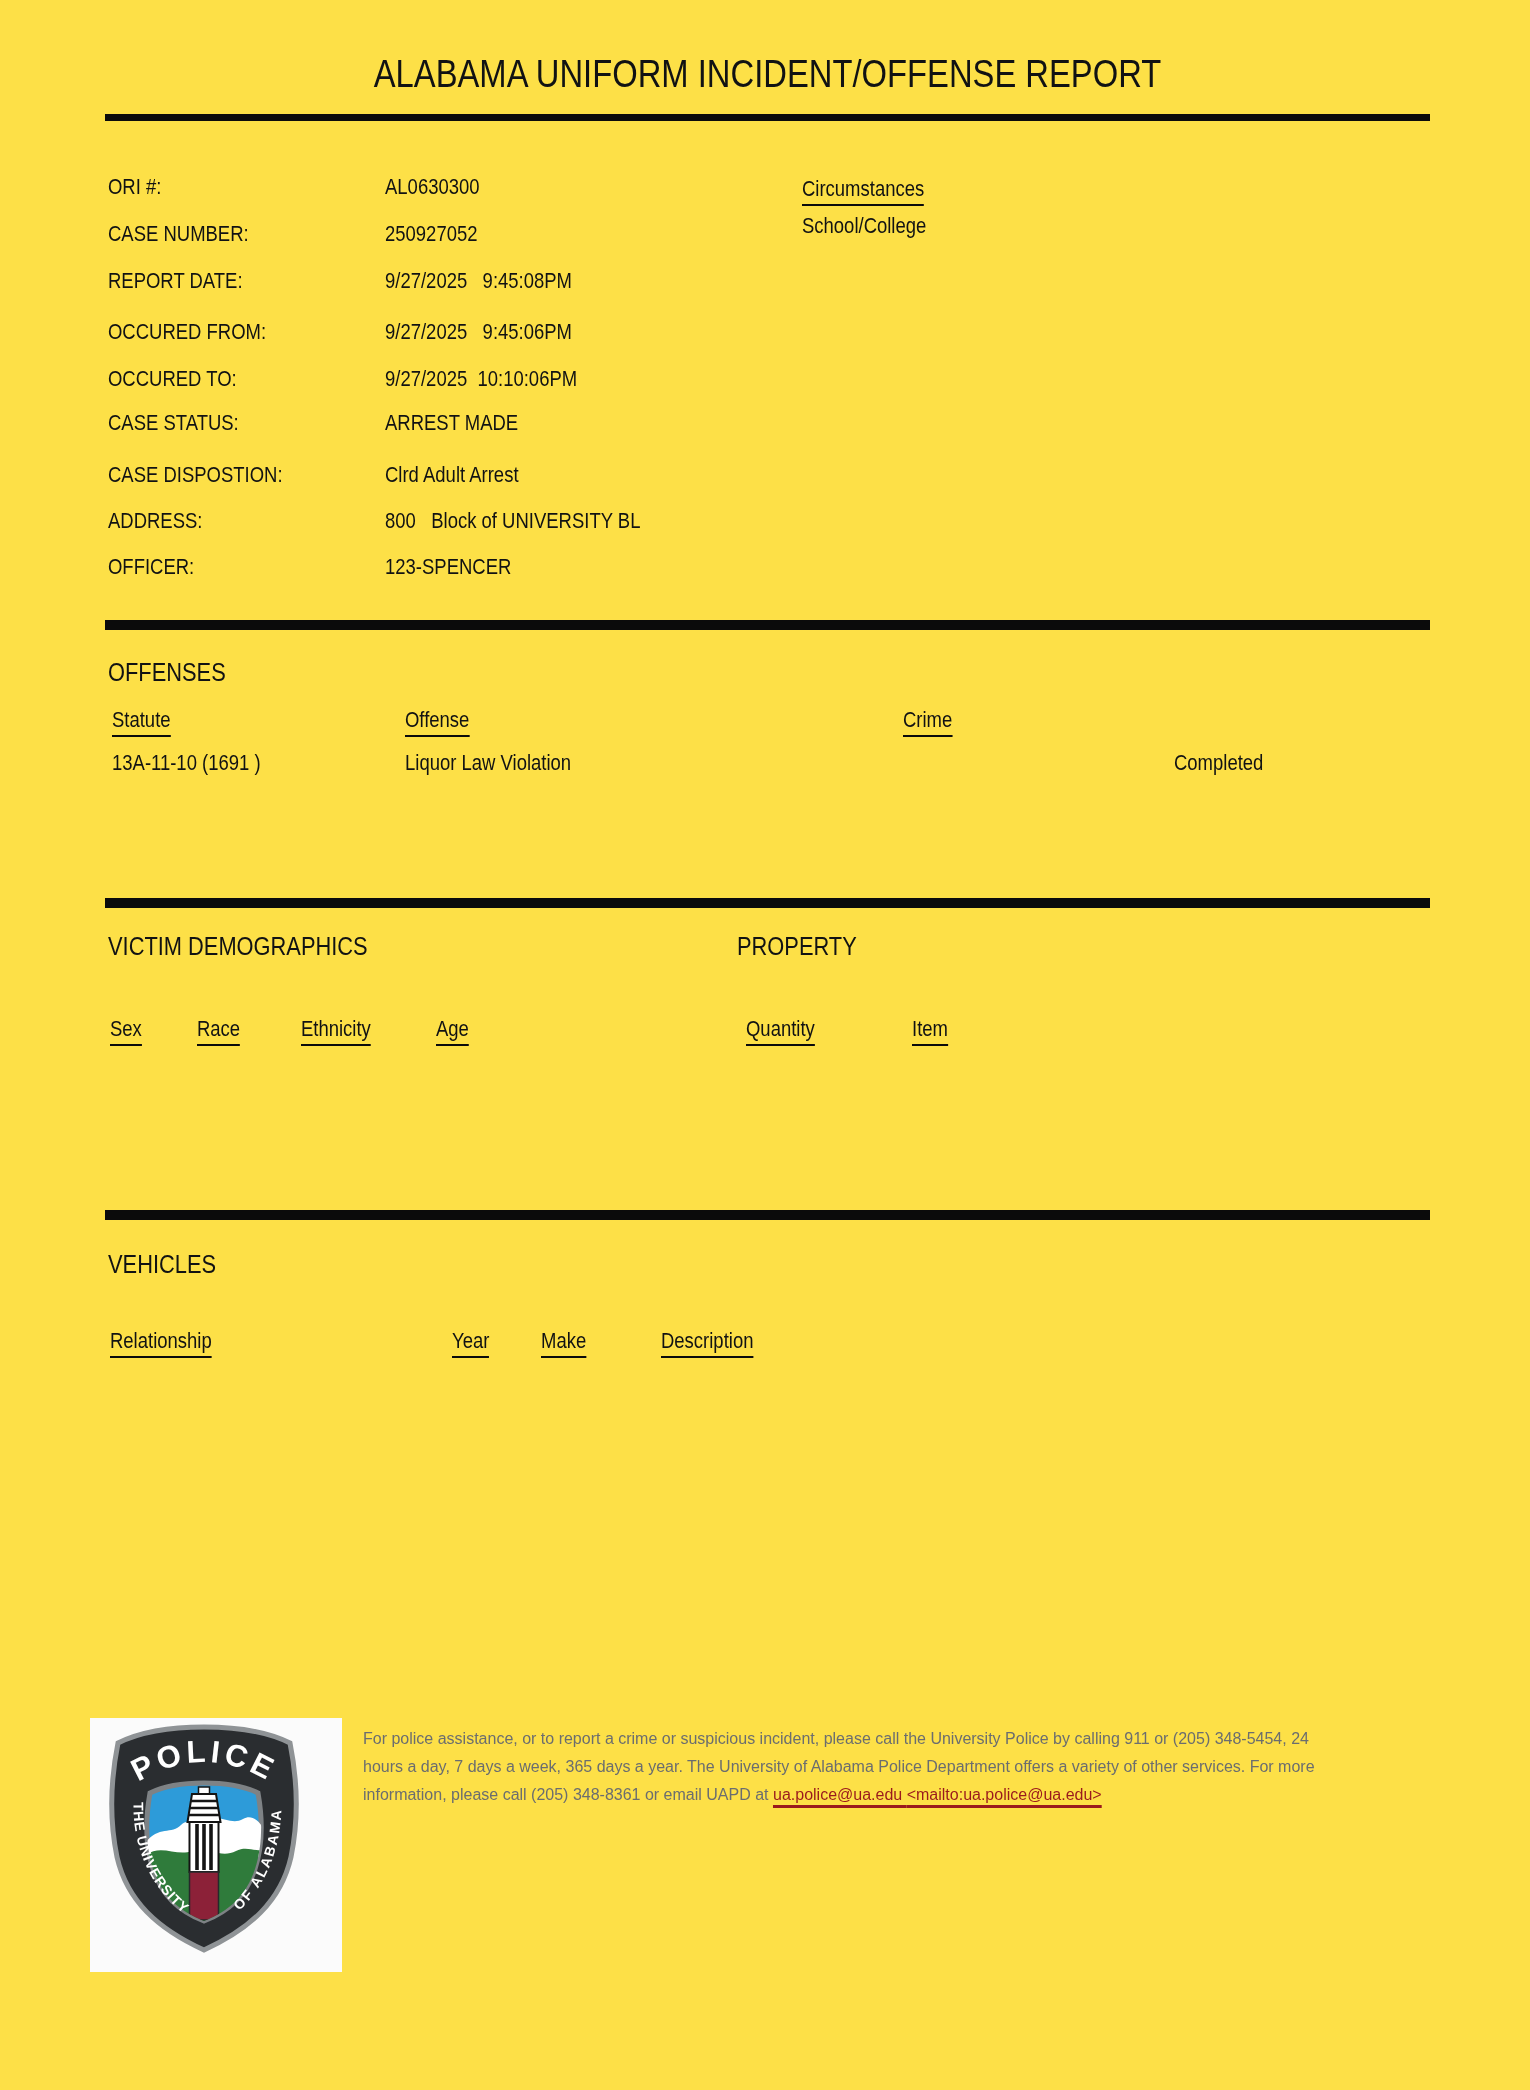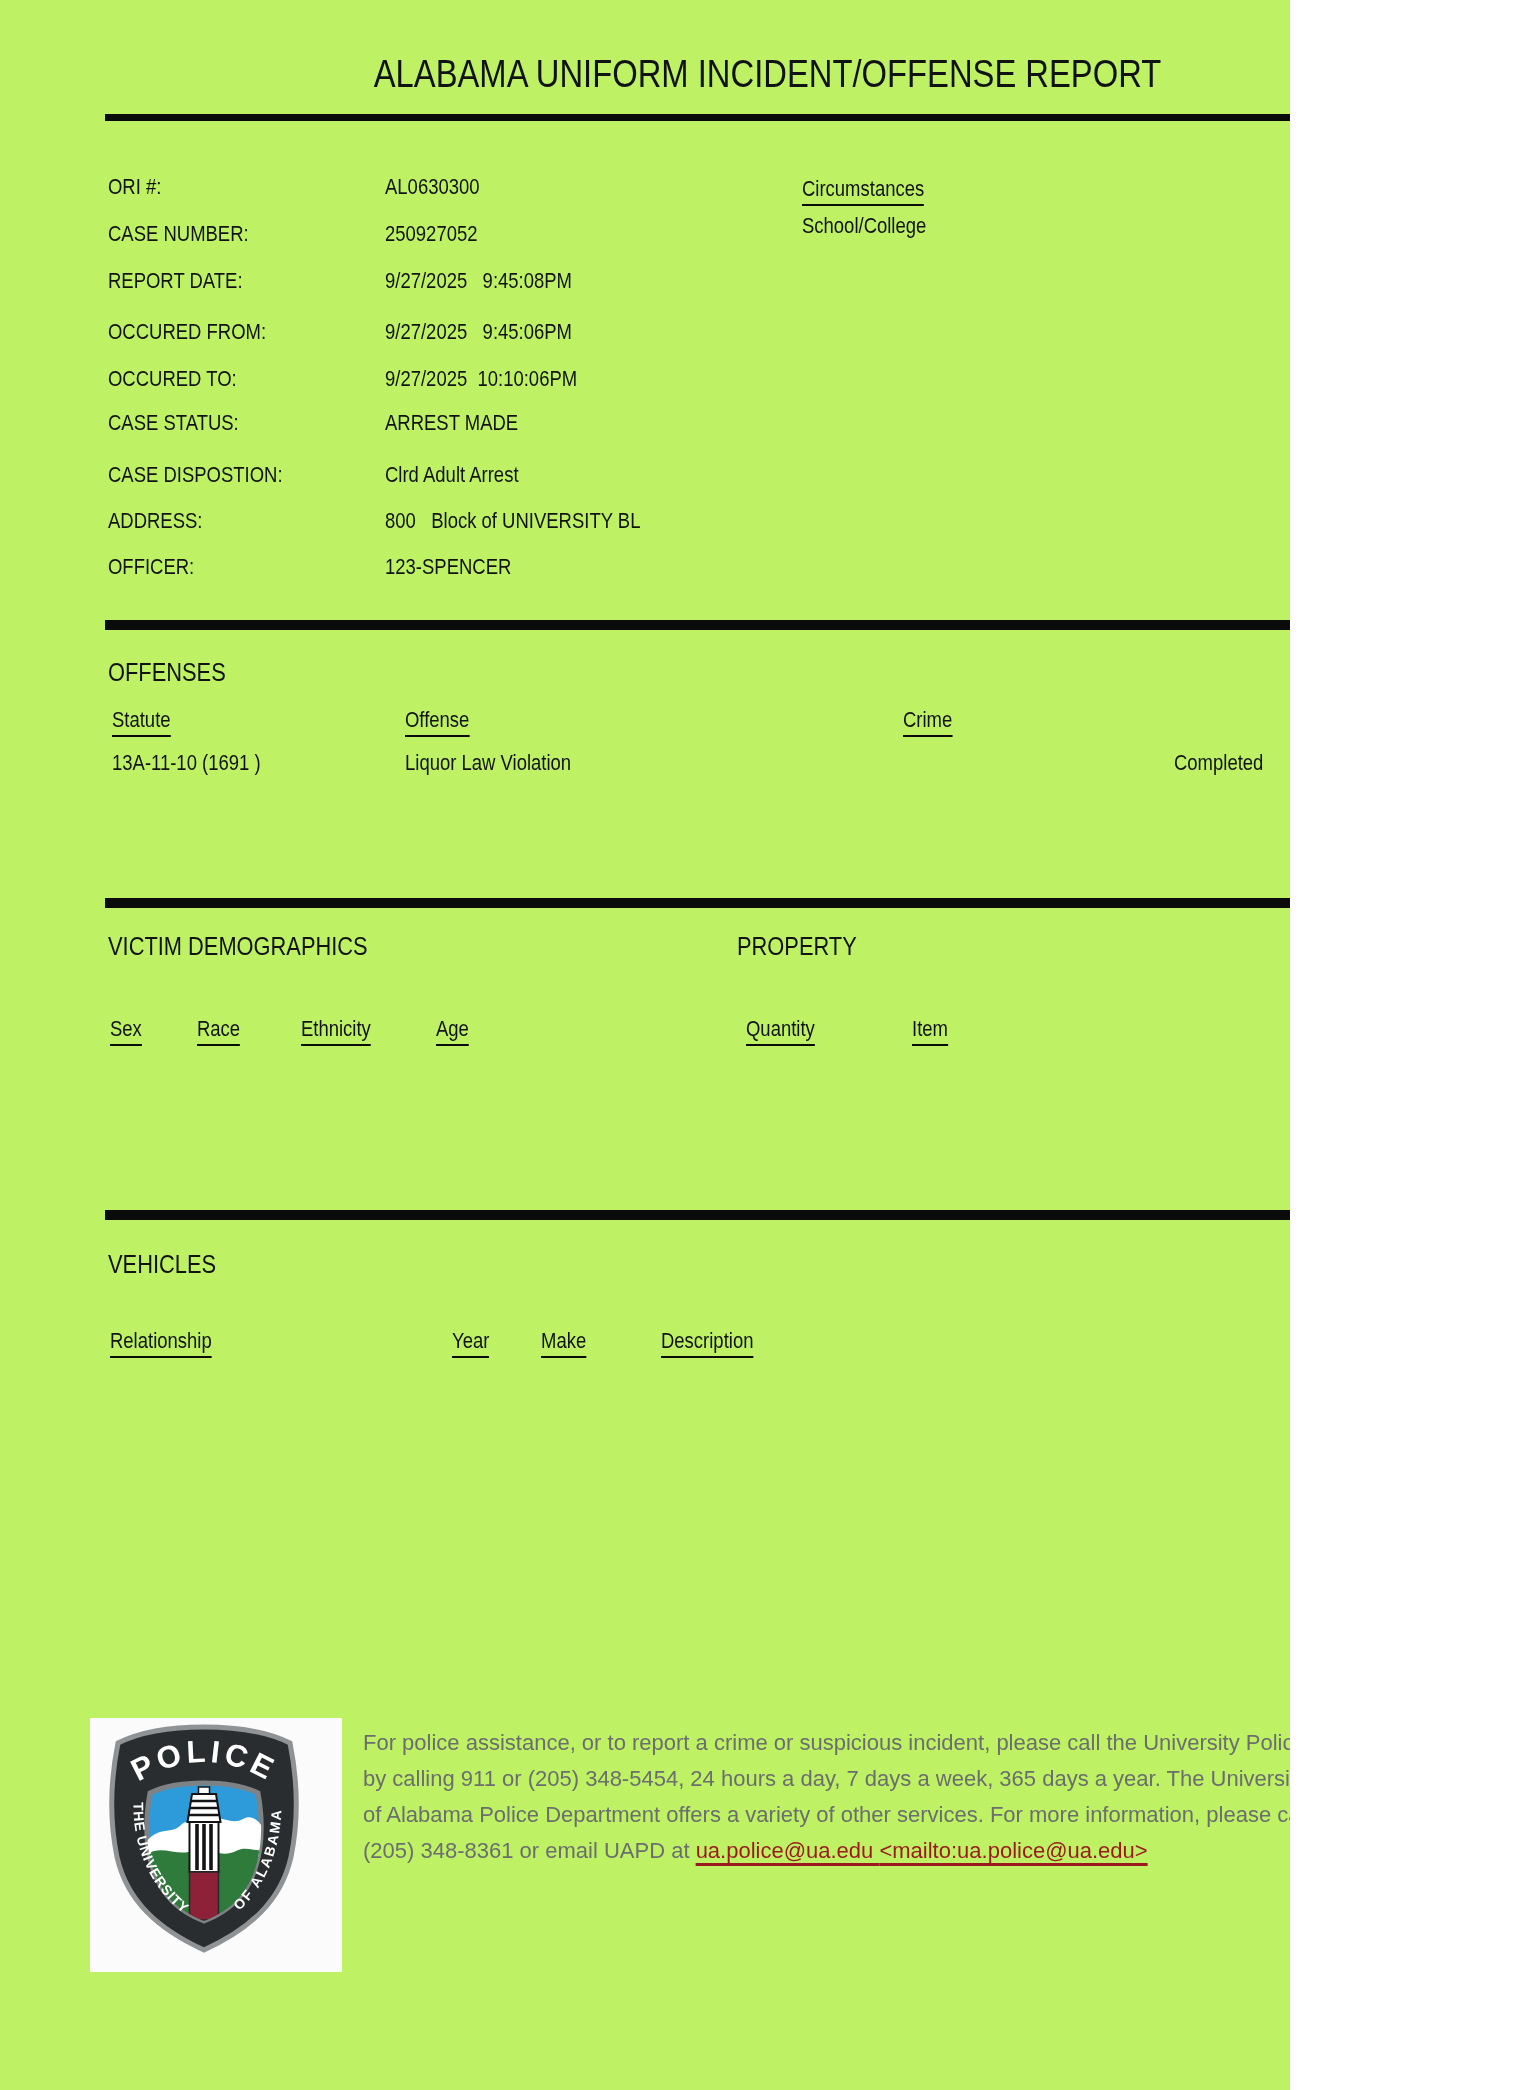--- a/index.html
+++ b/index.html
@@ -1,28 +1,28 @@
 <!DOCTYPE html>
 <html style="--link-red: #9a1a1d; --footer-gray: #6b6d6f; --badge-dark: #2a2d30; --badge-border: #8f9396; --badge-sky: #2d9bd9; --badge-green: #2f7b3b; --badge-crimson: #8c2138;"><head>
 <meta charset="utf-8">
 <style>
   html,body{margin:0;padding:0;background:#ffffff;}
   .page{
-    position:relative;width:1290px;height:2090px;background:#bef264;
+    position:relative;width:1530px;height:2090px;background:#fde047;
     font-family:"Liberation Sans","DejaVu Sans",sans-serif;color:#111213;overflow:hidden;
   }
   .abs{position:absolute;}
   
   .cx{display:inline-block;transform:scaleX(0.84);transform-origin:0 0;white-space:pre;font-size:22px;line-height:26px;}
   .cx-c{transform:scaleX(0.84);transform-origin:50% 0;}
   .hd{font-size:26px;line-height:30px;}
   .title{font-size:39px;line-height:42px;letter-spacing:0px;}
   .u{border-bottom:2px solid #0b0b0b;padding-bottom:2px;}
   .rule{background:#0b0b0b;}
-  .footer{width:958px;font-size:22px;line-height:36px;color:var(--footer-gray);}
+  .footer{width:958px;font-size:16px;line-height:28px;color:var(--footer-gray);}
   .footer a,.footer .mailto{
     color:var(--link-red);text-decoration:underline;text-decoration-thickness:3px;
     text-underline-offset:5px;white-space:pre-wrap;
   }
   .badge-frame{width:252px;height:254px;background:#fbfbfb;}
   .b-outer{fill:var(--badge-dark);stroke:var(--badge-border);stroke-width:5;}
   .b-inner{fill:var(--badge-sky);stroke:#7e8285;stroke-width:5;}
   .b-cloud{fill:#ffffff;}
   .b-green{fill:var(--badge-green);}
   .b-crimson{fill:var(--badge-crimson);stroke:#26292b;stroke-width:1.5;}

